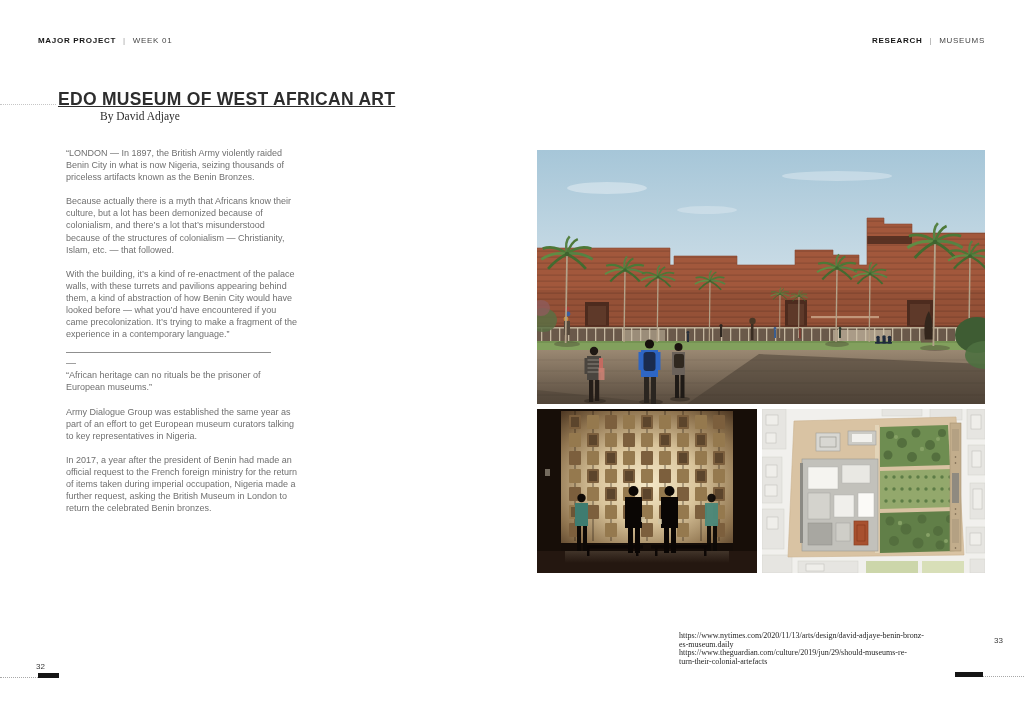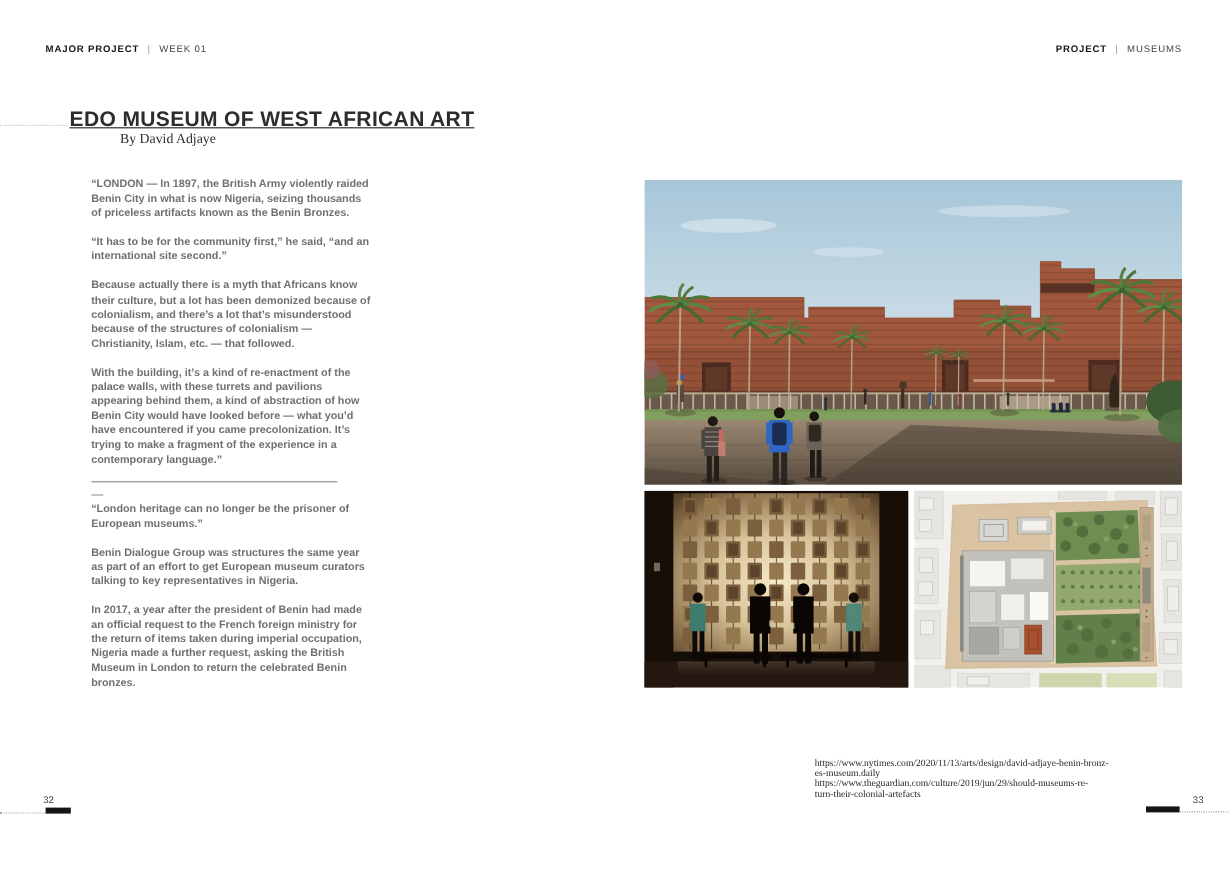--- a/index.html
+++ b/index.html
@@ -15,69 +15,68 @@
   .hdr .secondary{font-weight:400;color:#454545;}
 
   
   .title-leader{position:absolute;left:0;top:104px;width:56px;border-top:1px dotted #c6c6c6;}
   .page-title{position:absolute;left:58px;top:89px;font-size:17.5px;font-weight:700;
               letter-spacing:.3px;color:#2d2d2d;text-decoration:underline;}
   .byline{position:absolute;left:100px;top:110px;font-family:"Liberation Serif",serif;
           font-size:11.5px;color:#2c2c2c;}
 
   
-  .article{position:absolute;left:76px;top:147px;width:234px;font-size:9px;line-height:12.1px;
-           color:#707070;font-weight:bold;}
+  .article{position:absolute;left:66px;top:147px;width:234px;font-size:9px;line-height:12.1px;
+           color:#707070;}
   .article p{margin:0 0 12px 0;}
   .article .rule{width:205px;border:none;border-top:1px solid #8f8f8f;margin:4px 0 10px 0;}
   .article .dash{width:10px;border-top:1.5px solid #a0a0a0;margin:0 0 5px 0;height:0;}
 
   
   .img{position:absolute;display:block;}
   .img-exterior{left:537px;top:150px;}
   .img-interior{left:537px;top:409px;}
   .img-plan{left:762px;top:409px;}
 
   
   .citations{position:absolute;right:45px;top:632px;width:300px;text-align:left;
              font-family:"Liberation Serif",serif;font-size:8px;line-height:8.6px;color:#1f1f1f;}
 
   
   .foot-dots-left{position:absolute;left:0;top:677px;width:38px;border-top:1px dotted #a8a8a8;}
   .foot-bar-left{position:absolute;left:38px;top:673px;width:21px;height:5px;background:#151515;}
   .foot-num-left{position:absolute;left:36px;top:662px;font-size:8px;color:#3a3a3a;}
   .foot-dots-right{position:absolute;left:983px;top:676px;width:41px;border-top:1px dotted #a8a8a8;}
   .foot-bar-right{position:absolute;left:955px;top:672px;width:28px;height:5px;background:#151515;}
-  .foot-num-right{position:absolute;left:962px;top:662px;font-size:8px;color:#3a3a3a;padding-left:32px;}
+  .foot-num-right{position:absolute;left:962px;top:636px;font-size:8px;color:#3a3a3a;padding-left:32px;}
 </style>
 </head>
 <body>
 
 <div class="page">
 
   <div class="hdr hdr-left">
     <span class="primary">MAJOR PROJECT</span><span class="sep">|</span><span class="secondary">WEEK 01</span>
   </div>
   <div class="hdr hdr-right">
-    <span class="primary">PROJECT</span><span class="sep">|</span><span class="secondary">MUSEUMS</span>
+    <span class="primary">RESEARCH</span><span class="sep">|</span><span class="secondary">MUSEUMS</span>
   </div>
 
   <div class="title-leader"></div>
   <h1 class="page-title" style="margin:0">EDO MUSEUM OF WEST AFRICAN ART</h1>
   <div class="byline">By David Adjaye</div>
 
   <div class="article">
     <p>“LONDON — In 1897, the British Army violently raided Benin City in what is now Nigeria, seizing thousands of priceless artifacts known as the Benin Bronzes.</p>
-    <p>“It has to be for the community first,” he said, “and an international site second.”</p>
     <p>Because actually there is a myth that Africans know their culture, but a lot has been demonized because of colonialism, and there’s a lot that’s misunderstood because of the structures of colonialism — Christianity, Islam, etc. — that followed.</p>
     <p>With the building, it’s a kind of re-enactment of the palace walls, with these turrets and pavilions appearing behind them, a kind of abstraction of how Benin City would have looked before — what you’d have encountered if you came precolonization. It’s trying to make a fragment of the experience in a contemporary language.”</p>
     <hr class="rule">
     <div class="dash"></div>
-    <p>“London heritage can no longer be the prisoner of European museums.”</p>
-    <p>Benin Dialogue Group was structures the same year as part of an effort to get European museum curators talking to key representatives in Nigeria.</p>
+    <p>“African heritage can no rituals be the prisoner of European museums.”</p>
+    <p>Army Dialogue Group was established the same year as part of an effort to get European museum curators talking to key representatives in Nigeria.</p>
     <p>In 2017, a year after the president of Benin had made an official request to the French foreign ministry for the return of items taken during imperial occupation, Nigeria made a further request, asking the British Museum in London to return the celebrated Benin bronzes.</p>
   </div>
 
   <svg class="img img-exterior" width="448" height="254" viewBox="0 0 448 254" role="img" aria-label="Exterior rendering of the Edo Museum of West African Art">
     <defs>
       <linearGradient id="sky" x1="0" y1="0" x2="0" y2="1">
         <stop offset="0" stop-color="#a6c6d8"></stop>
           <stop offset=".55" stop-color="#cfdfe8"></stop>
           <stop offset="1" stop-color="#eef2f2"></stop>
       </linearGradient>

